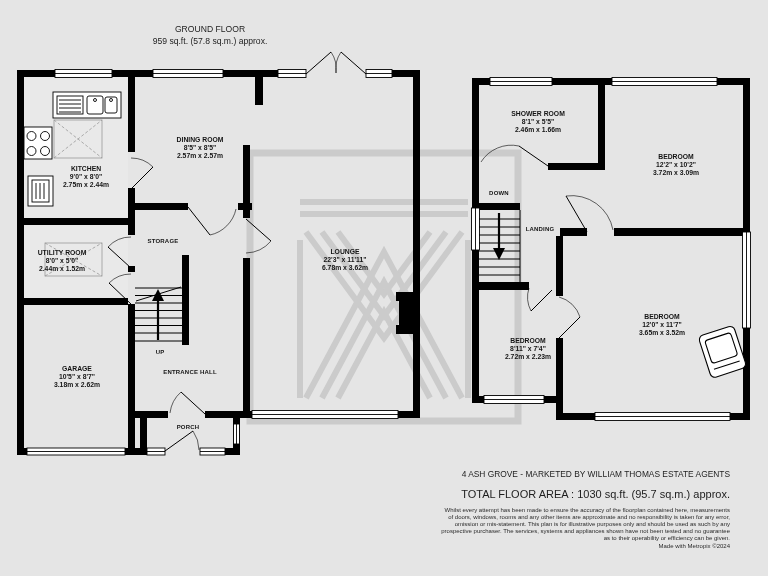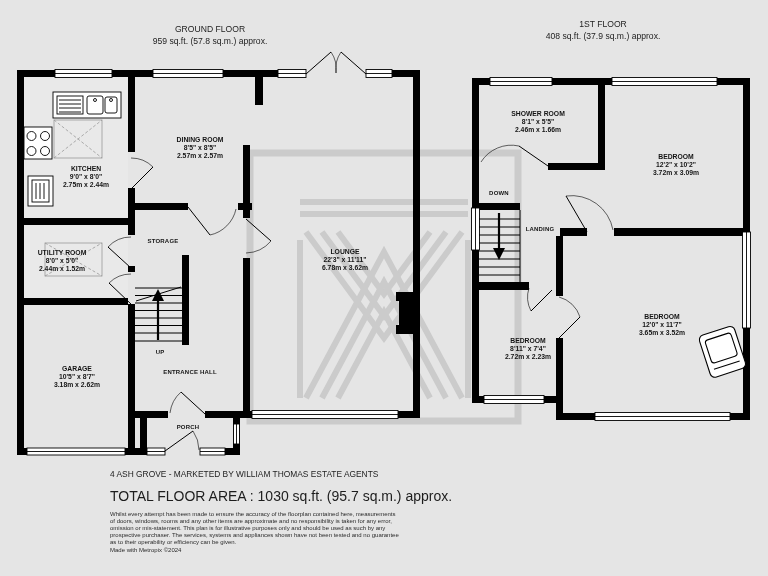--- a/index.html
+++ b/index.html
@@ -5,23 +5,23 @@
   html,body{margin:0;padding:0;background:#fff;}
   .canvas{position:relative;width:768px;height:576px;background:#e5e5e5;
           font-family:"Liberation Sans", sans-serif;overflow:hidden;}
   .plan-svg{position:absolute;left:0;top:0;}
   .lbl{position:absolute;transform:translate(-50%,-50%);text-align:center;
        white-space:nowrap;color:#141414;}
   .room-label{font-size:6.8px;font-weight:bold;line-height:1.15;}
   .small-label{font-size:6px;font-weight:bold;letter-spacing:.2px;}
   .floor-title{font-size:8.6px;color:#1d1d1d;line-height:1.35;font-weight:normal;}
   .footer{position:absolute;left:420px;top:469px;transform:translateX(-50%);
-          width:620px;text-align:left;color:#1d1d1d;}
+          width:620px;text-align:right;color:#1d1d1d;}
   .footer .address{font-size:8.4px;margin-bottom:9px;}
-  .footer .total{font-size:14px;margin-bottom:7px;}
+  .footer .total{font-size:11px;margin-bottom:7px;}
   .footer .disc{font-size:6px;line-height:7px;color:#2b2b2b;}
   .footer .credit{font-size:6px;line-height:8px;color:#2b2b2b;}
 </style>
 </head>
 <body>
 
 <div class="canvas">
 
   <svg class="plan-svg" width="768" height="576" viewBox="0 0 768 576">
 
@@ -237,24 +237,20 @@
       <rect x="704" y="330" width="37" height="44" rx="5"></rect>
       <rect x="709" y="336" width="27" height="24" rx="3"></rect>
       <line x1="709" y1="366" x2="736" y2="366"></line>
     </g>
   </svg>
 
   <div class="lbl floor-title" style="left:210px;top:36px;">
     <div>GROUND FLOOR</div>
     <div>959 sq.ft. (57.8 sq.m.) approx.</div>
   </div>
-  <div class="lbl floor-title" style="left:603px;top:31px;">
-    <div>1ST FLOOR</div>
-    <div>408 sq.ft. (37.9 sq.m.) approx.</div>
-  </div>
 
   <div class="lbl room-label" style="left:86px;top:177px;">
     <div>KITCHEN</div>
     <div>9'0" x 8'0"</div>
     <div>2.75m x 2.44m</div>
   </div>
   <div class="lbl room-label" style="left:200px;top:148px;">
     <div>DINING ROOM</div>
     <div>8'5" x 8'5"</div>
     <div>2.57m x 2.57m</div>

